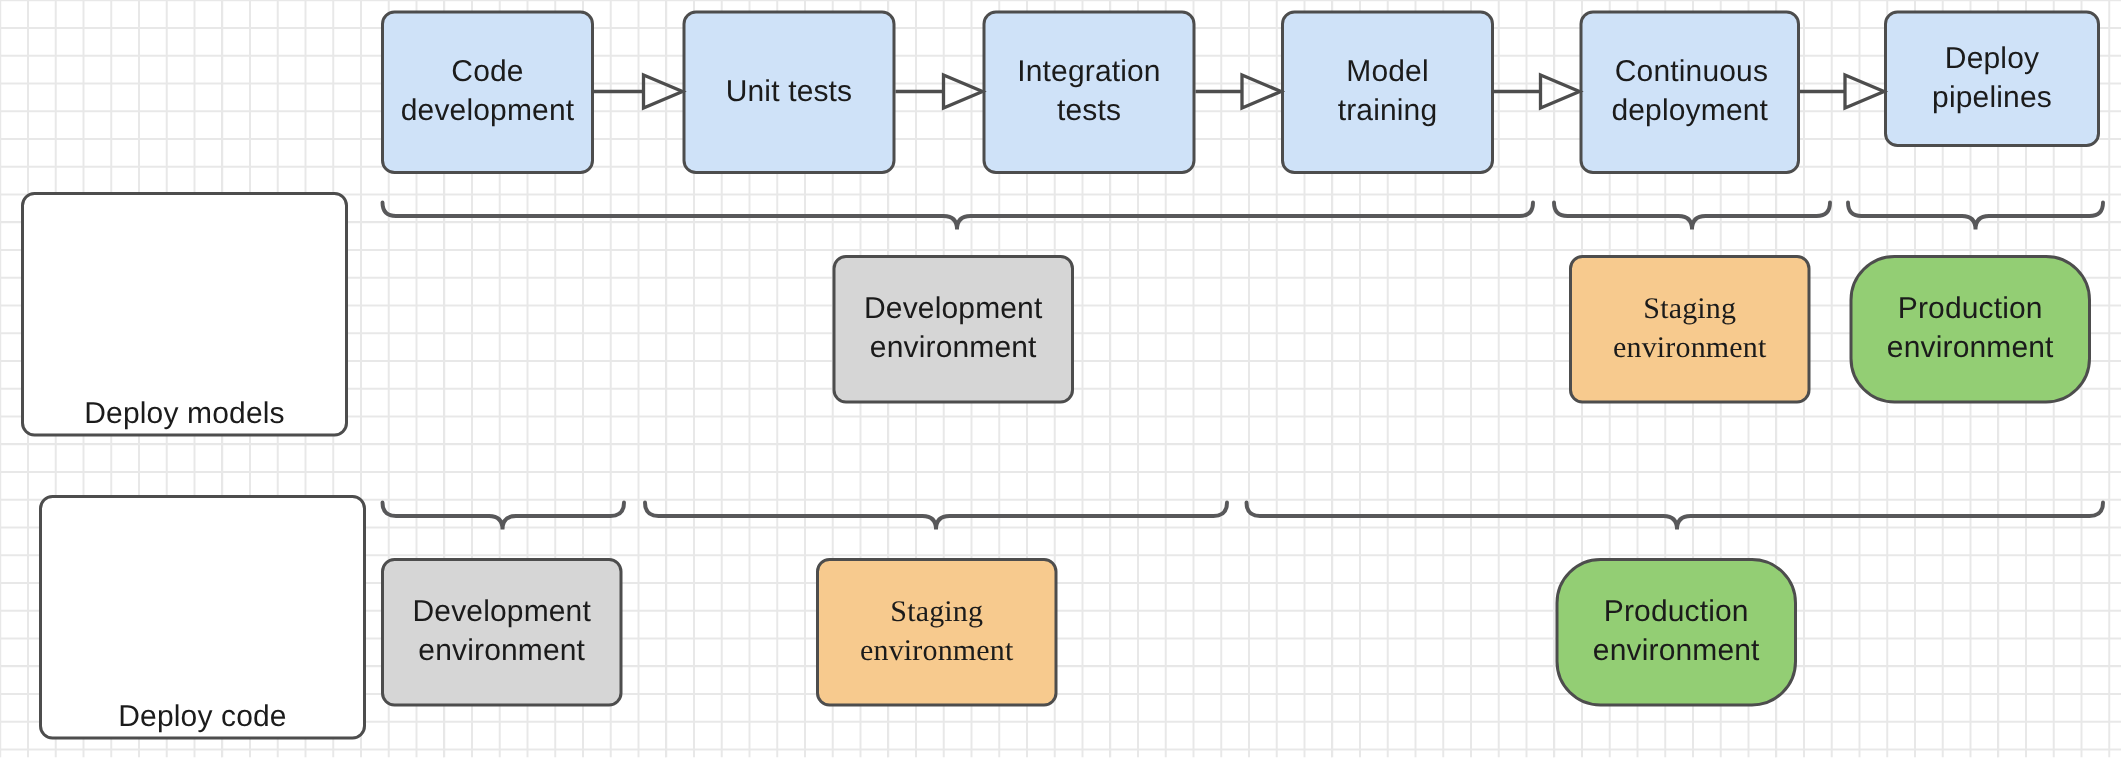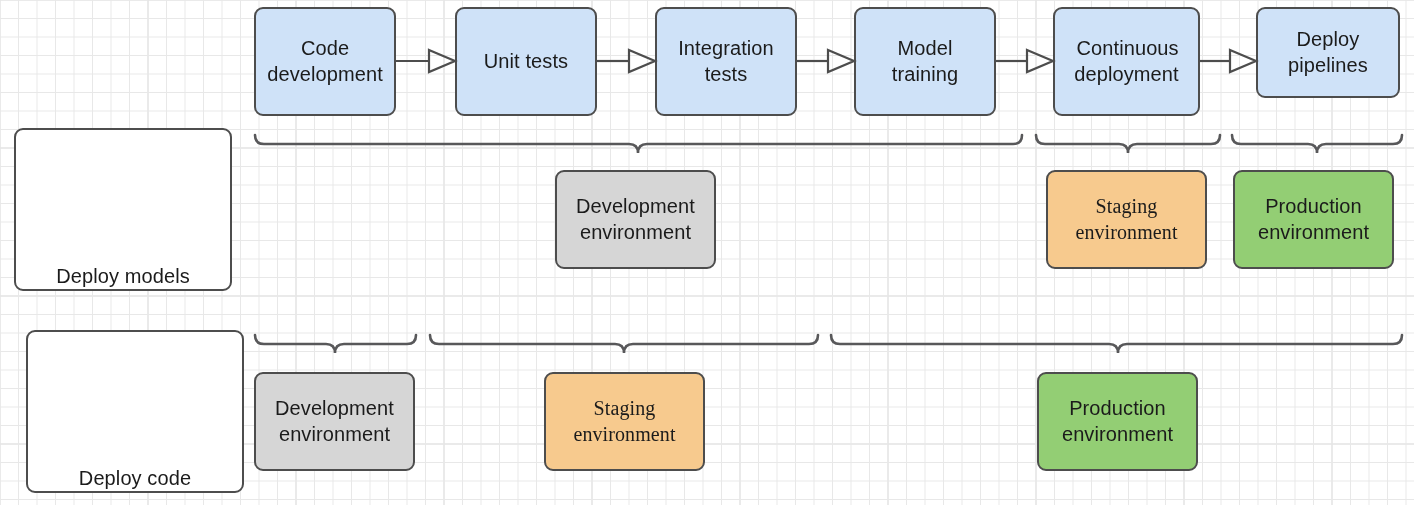--- a/index.html
+++ b/index.html
@@ -42,21 +42,21 @@
     line-height: 1.26;
     letter-spacing: .1px;
     white-space: pre-line;
     font-family: "Liberation Sans", sans-serif;
   }
 
   .node.blue   { background: #cfe2f8; }
   .node.white  { background: #ffffff; align-items: flex-end; }
   .node.gray   { background: #d6d6d6; }
   .node.orange { background: #f7ca8e; font-family: Liberation Serif, serif; }
-  .node.green  { background: #93ce74; }
+  .node.green  { background: #93ce74; border-radius: 30px; }
 
   .arrow-svg, .brace-svg {
     position: absolute;
     overflow: visible;
     pointer-events: none;
   }
   .arrow-line { stroke: #4d4d4d; stroke-width: 2.2px; fill: none; }
   .arrow-head { stroke: #4d4d4d; stroke-width: 2.2px; fill: none; stroke-linejoin: miter; }
   .brace-path { stroke: #58585a; stroke-width: 2.6px; fill: none; stroke-linecap: round; }
 </style>

